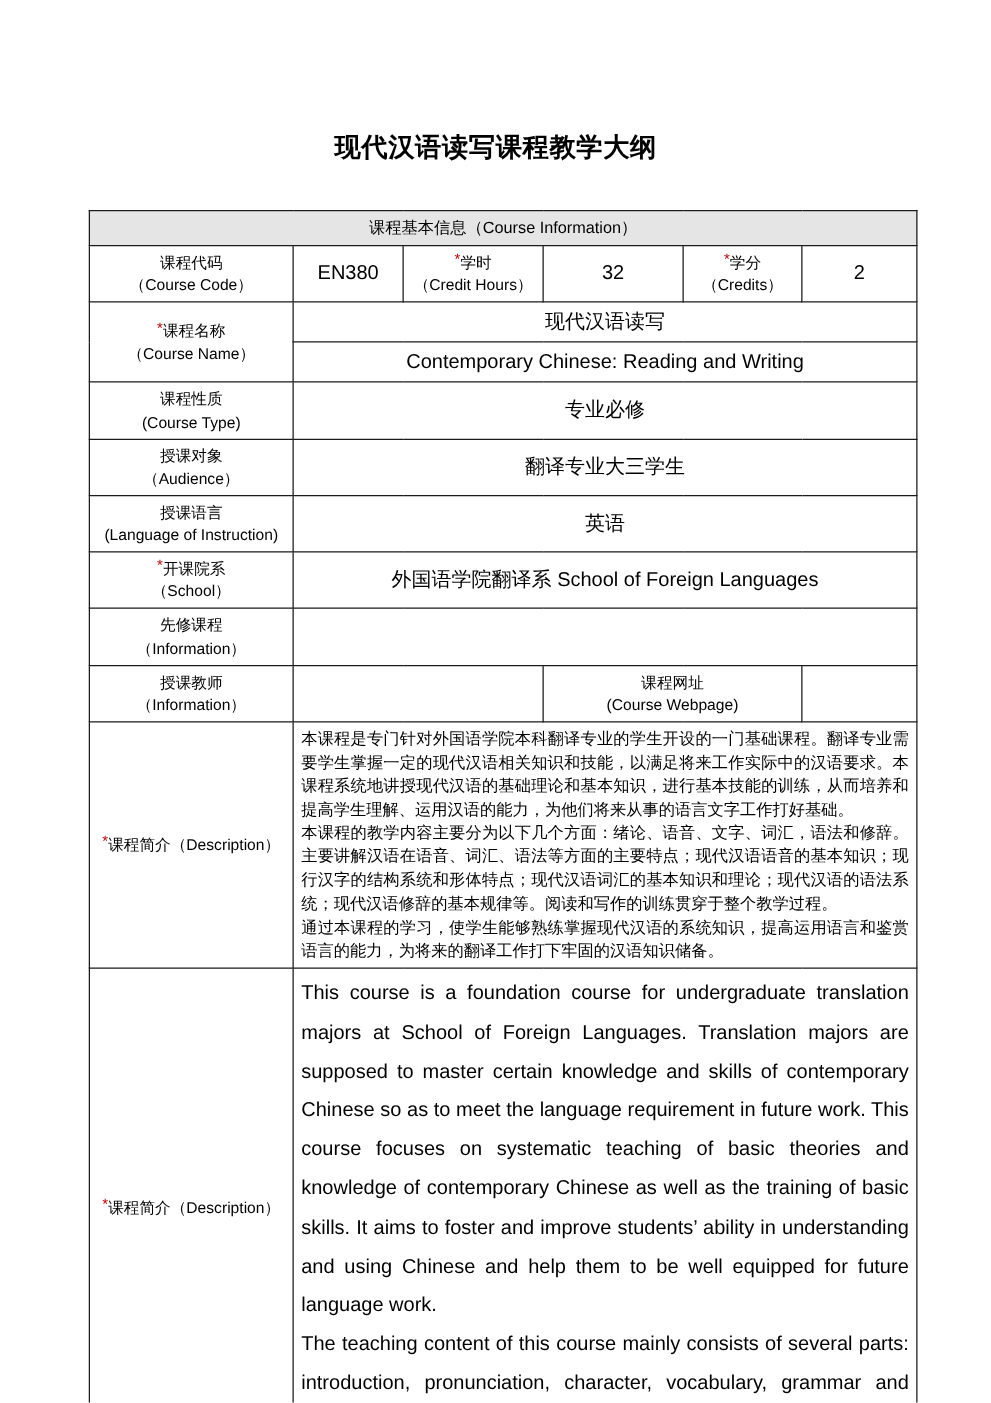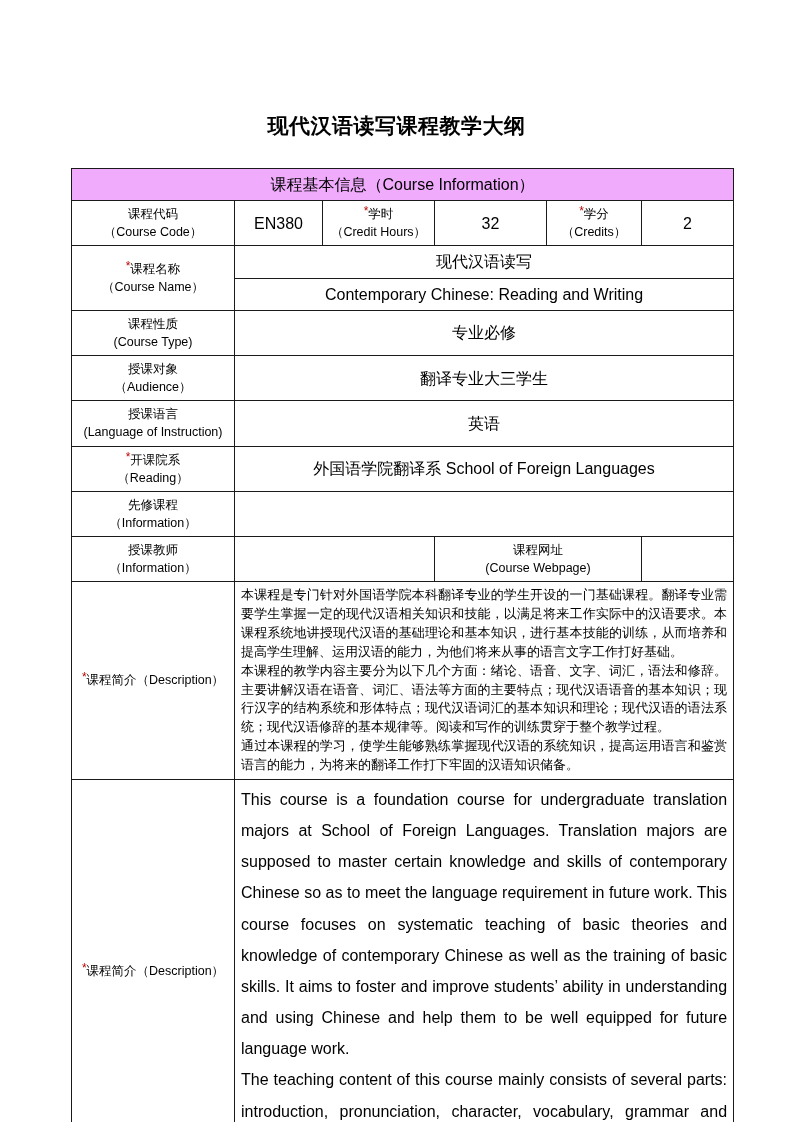--- a/index.html
+++ b/index.html
@@ -12,21 +12,21 @@
     height: 1122px;
     font-family: "Liberation Serif", "DejaVu Serif", serif;
     color: #000000;
     position: relative;
     overflow: hidden;
   }
   .page {
     width: 793px;
     height: 928px;
     box-sizing: border-box;
-    padding: 11px;
+    padding: 4px;
     position: relative;
   }
   .doc-title {
     text-align: center;
     font-family: "Liberation Sans", "DejaVu Sans", sans-serif;
     font-weight: bold;
     font-size: 21px;
     letter-spacing: 0.5px;
     margin: 0;
     padding-top: 102px;
@@ -46,24 +46,24 @@
   }
   table.info td {
     border: 1px solid #1a1a1a;
     padding: 4px 6px;
     vertical-align: middle;
     text-align: center;
     line-height: 1.45;
     font-family: "Liberation Sans", "DejaVu Sans", sans-serif;
   }
   td.hdr {
-    background: #f0abfc;
+    background: #e5e5e5;
     text-align: left;
     padding: 10px 10px;
-    font-size: 16px;
+    font-size: 13px;
   }
   .lbl {
     font-size: 12.5px;
     line-height: 1.5;
   }
   .lbl .ln { display: block; }
   .req {
     color: #c00000;
     font-size: 12px;
     vertical-align: top;
@@ -178,21 +178,21 @@
           <td class="lbl">
             <span class="ln">授课语言</span>
             <span class="ln">(Language of Instruction)</span>
           </td>
           <td class="val" colspan="5">英语</td>
         </tr>
 
         <tr>
           <td class="lbl">
             <span class="ln"><span class="req">*</span><span>开课院系</span></span>
-            <span class="ln">（Reading）</span>
+            <span class="ln">（School）</span>
           </td>
           <td class="val" colspan="5">外国语学院翻译系  School of Foreign Languages</td>
         </tr>
 
         <tr>
           <td class="lbl">
             <span class="ln">先修课程</span>
             <span class="ln">（Information）</span>
           </td>
           <td class="val" colspan="5">&nbsp;</td>

